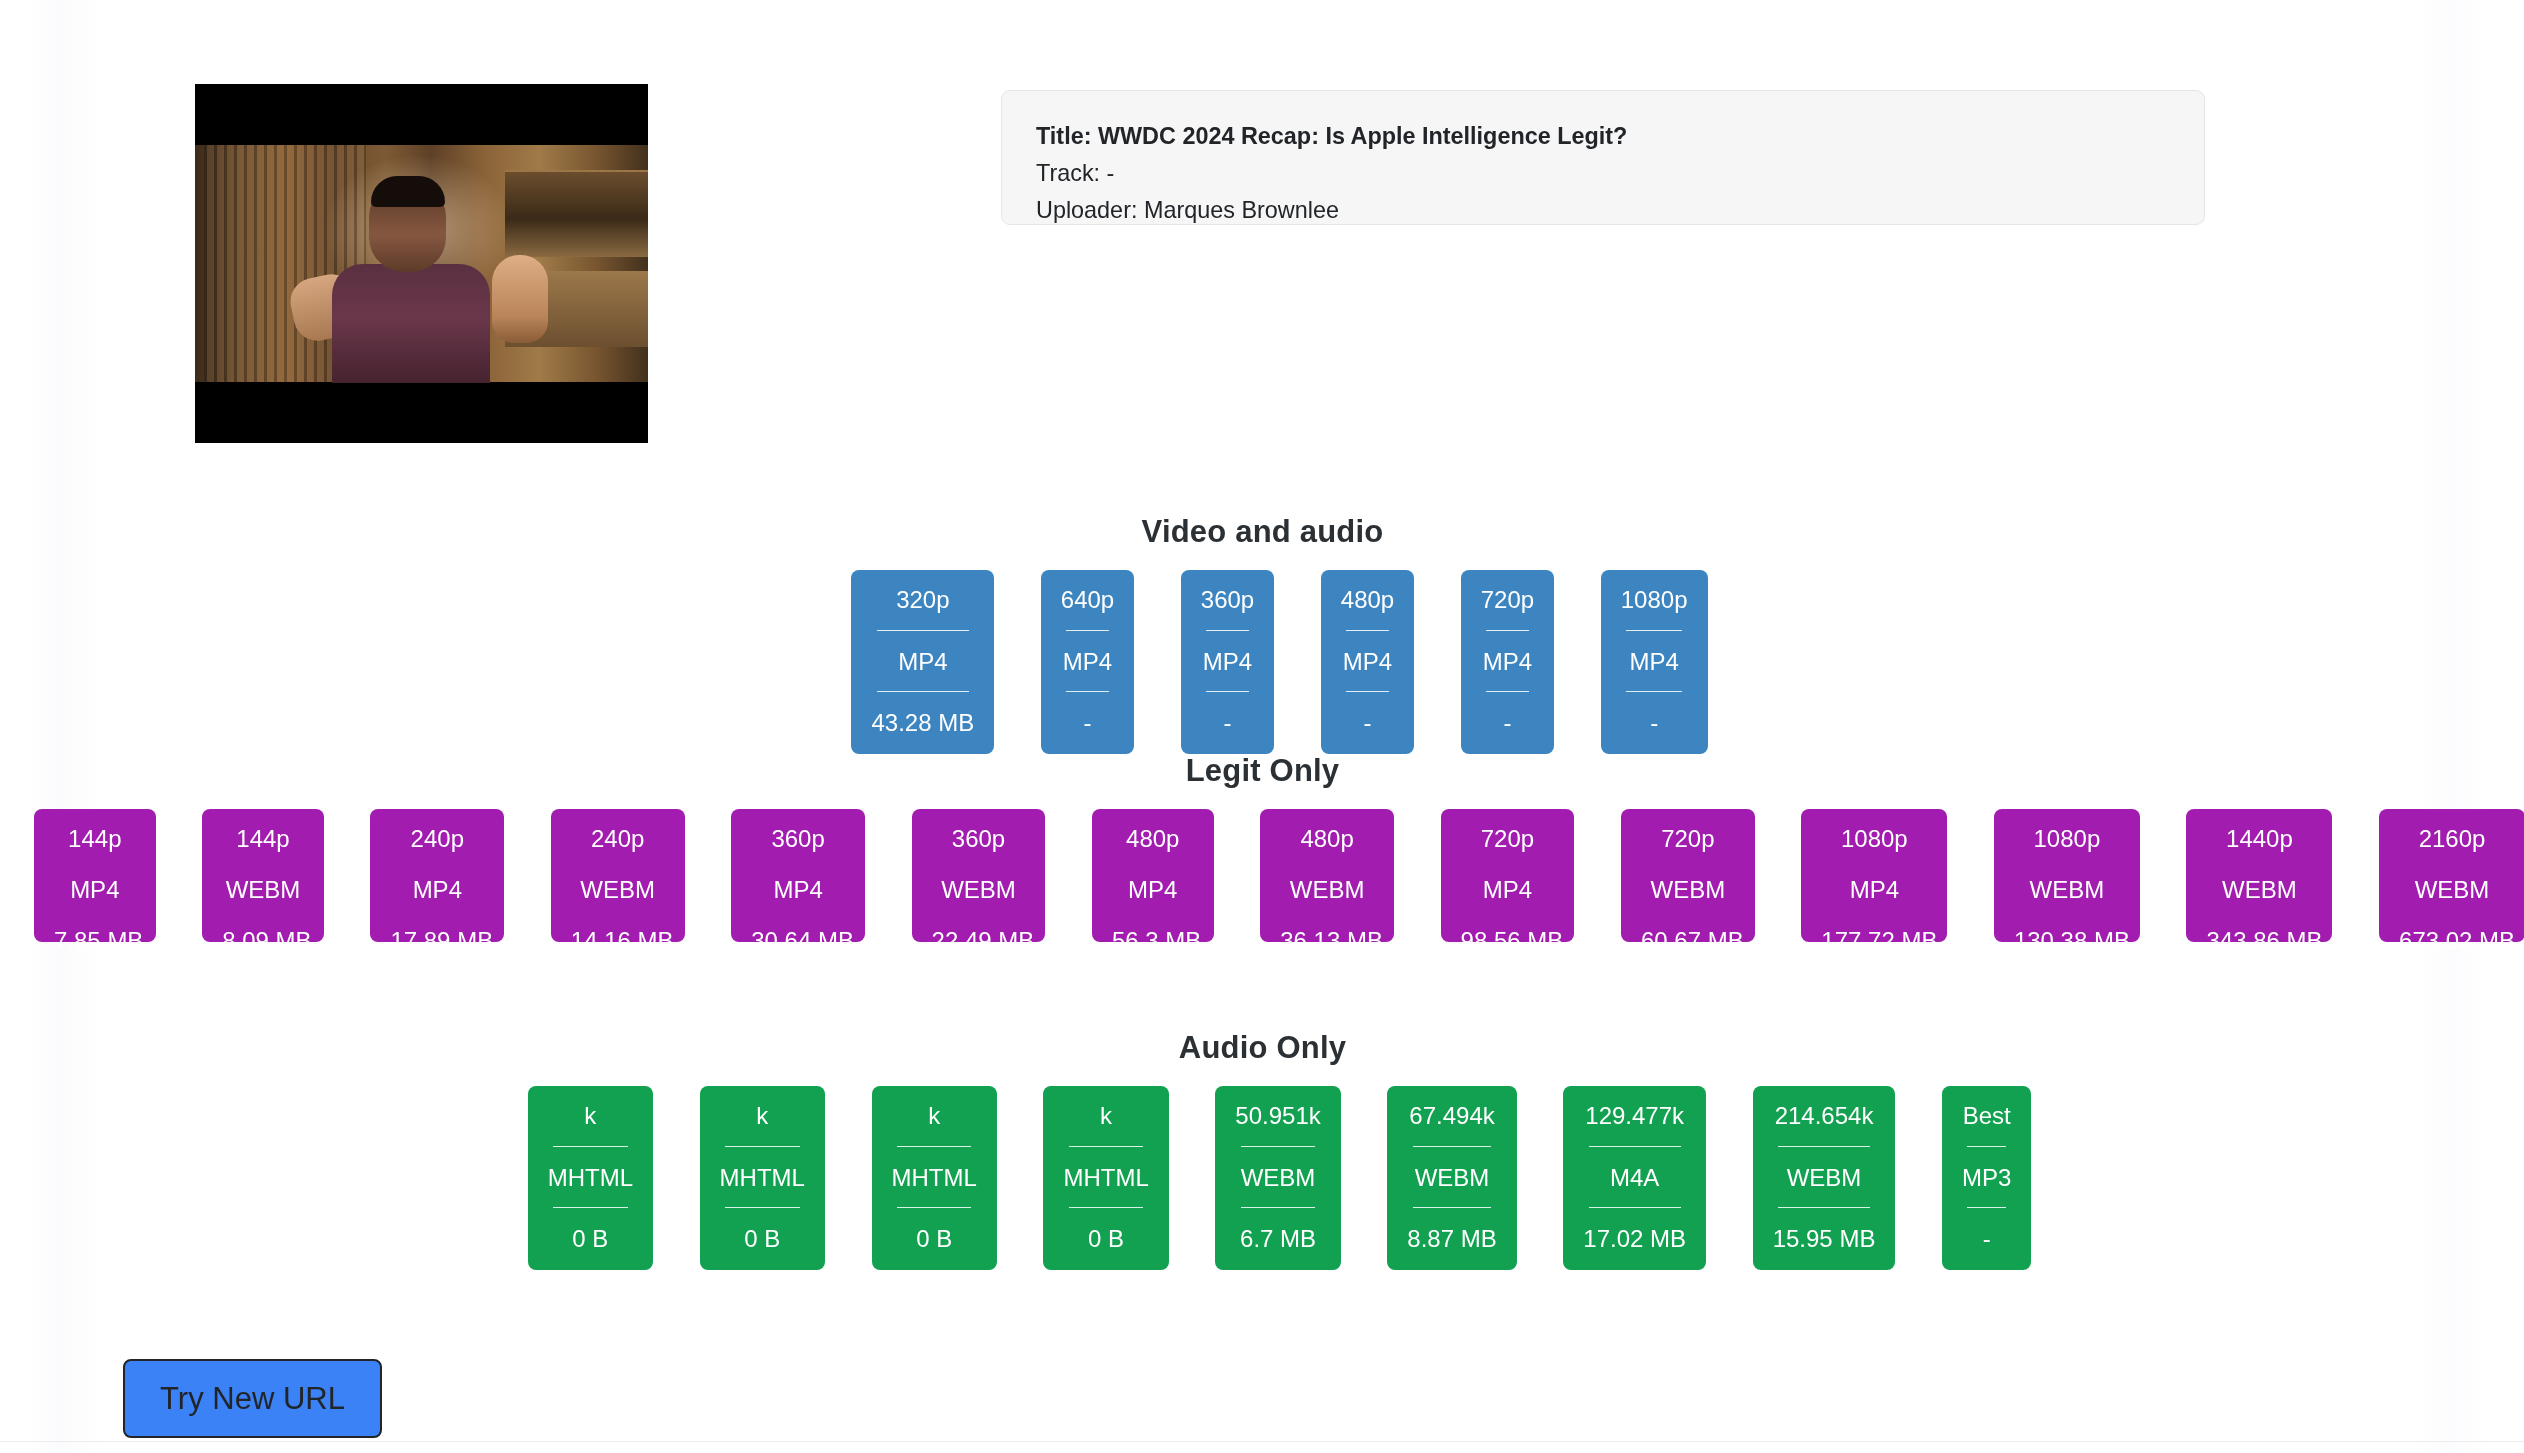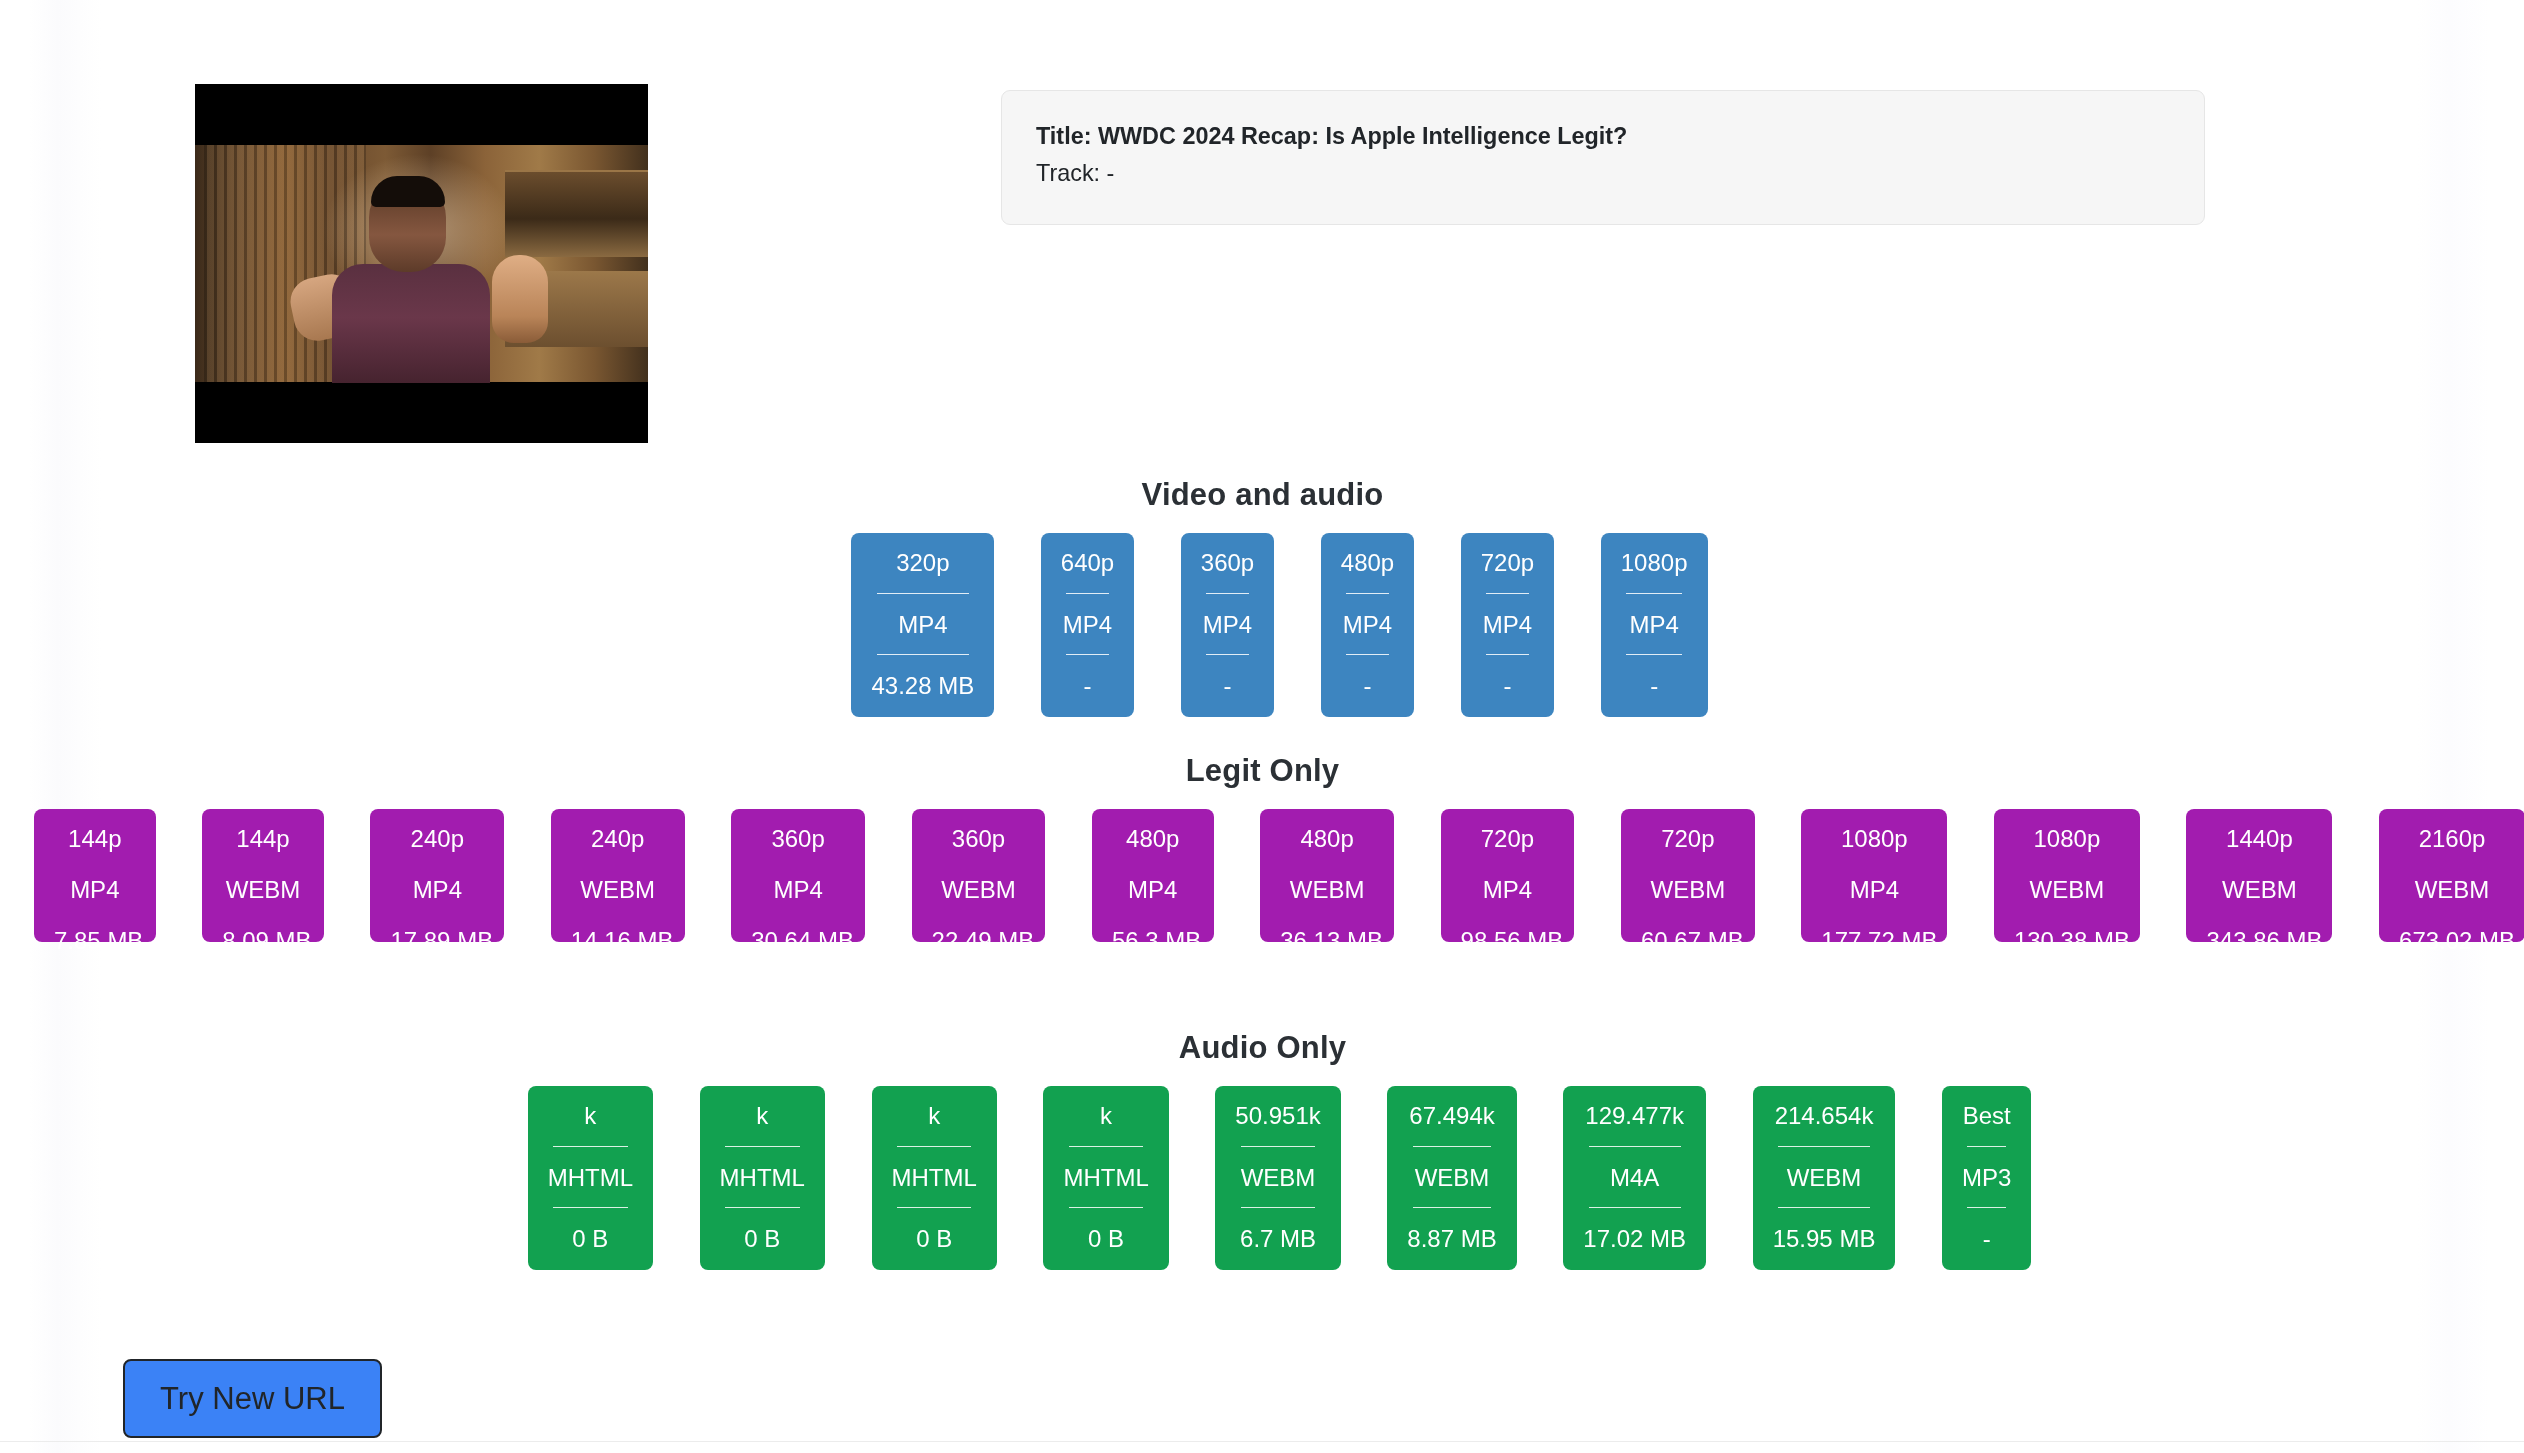--- a/index.html
+++ b/index.html
@@ -225,21 +225,21 @@
   .fmt-card .sep {
     height: 0.9px;
     background: rgba(255, 255, 255, 0.85);
     margin: 10px 5.4px;
   }
 
   .row-va .fmt-card { background: #3d85c0; height: 184px; }
   .row-vo .fmt-card { background: #a21caf; height: 133px; }
   .row-ao .fmt-card { background: #12a150; height: 184px; }
 
-  .sec-va { top: 477px; }
+  .sec-va { top: 514px; }
   .sec-vo { top: 753px; }
   .sec-ao { top: 1030px; }
 
   
   .try-btn {
     position: absolute;
     left: 123px;
     top: 1359px;
     width: 259px;
     height: 79px;
@@ -270,20 +270,21 @@
       <div class="thumb-person-torso"></div>
       <div class="thumb-person-head"></div>
       <div class="thumb-person-hair"></div>
       <div class="thumb-hand-r"></div>
     </div>
   </div>
 
   <div class="info-card">
     <div class="info-line title">Title: WWDC 2024 Recap: Is Apple Intelligence Legit?</div>
     <div class="info-line">Track: -</div>
+    <div class="info-line">Uploader: Marques Brownlee</div>
   </div>
 
 </div>
 
 <div class="section sec-va">
   <h2 class="section-title">Video and audio</h2>
   <div class="card-row row-va">
       <div class="fmt-card">
         <div class="cell">320p</div>
         <div class="sep"></div>

